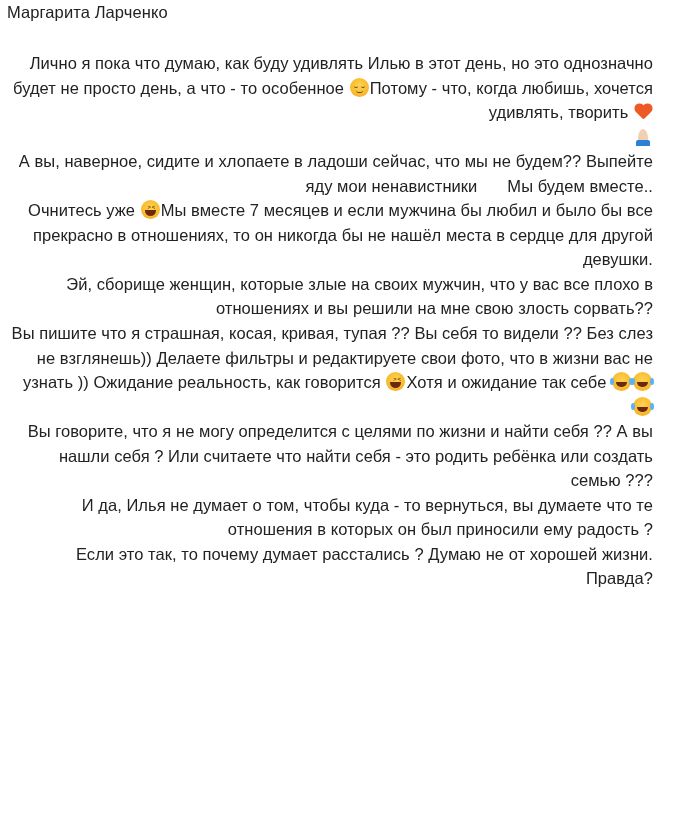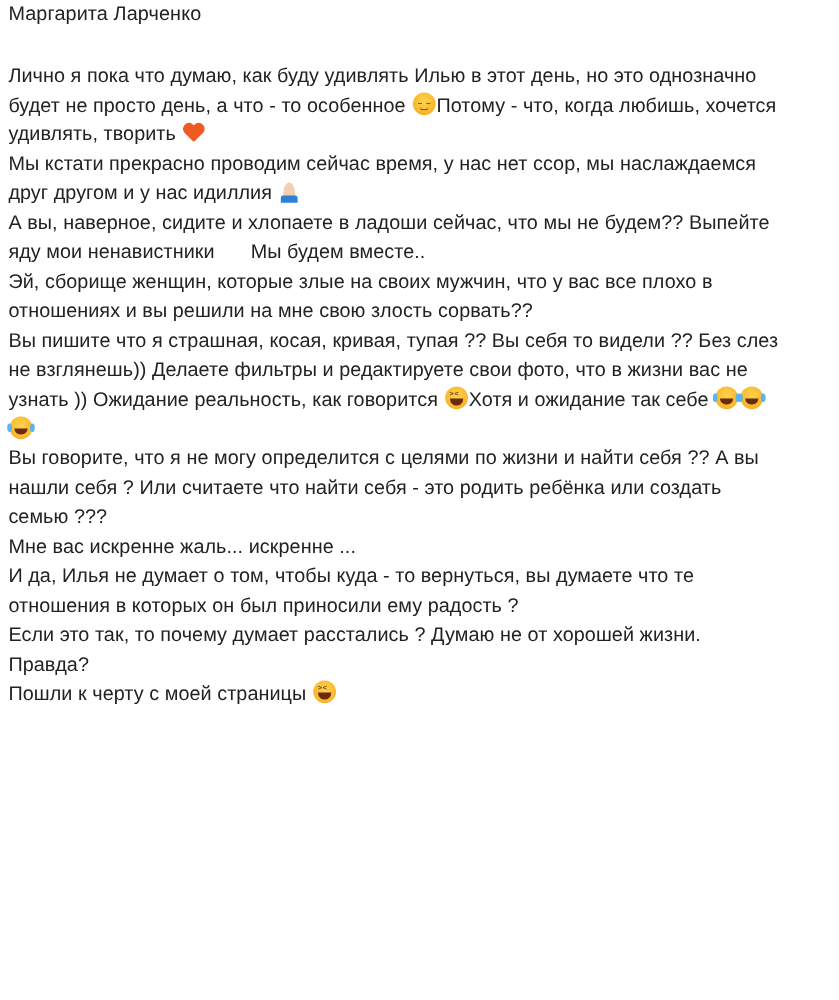--- a/index.html
+++ b/index.html
@@ -7,21 +7,21 @@
     width: 699px; height: 833px; overflow: hidden;
     font-family: "Liberation Sans", "DejaVu Sans", sans-serif;
     color: #222222;
   }
   .post { padding: 0 8px 0 7px; box-sizing: border-box; width: 661px; }
   .author {
     font-size: 16.5px; line-height: 22px; margin-top: 1px; height: 22px;
     letter-spacing: 0.1px;
   }
   .body { margin-top: 28px; font-size: 16.5px; line-height: 24.55px; letter-spacing: 0.05px; }
-  .para { margin: 0; }
+  .para { margin: 0; text-align: right; }
   .emoji {
     display: inline-block; width: 19px; height: 19px; vertical-align: -3px;
     border-radius: 50%; position: relative; margin: 0 1px;
   }
   .face { background: radial-gradient(circle at 50% 40%, #ffd34f 0%, #f7b52a 70%, #e69a18 100%); }
   .face::before, .face::after { content: ""; position: absolute; }
   
   .relieved::before { left: 4px; top: 7px; width: 4px; height: 2px; border-bottom: 1.5px solid #6b4410; border-radius: 0 0 3px 3px; }
   .relieved::after { right: 4px; top: 7px; width: 4px; height: 2px; border-bottom: 1.5px solid #6b4410; border-radius: 0 0 3px 3px; box-shadow: -6px 5px 0 -0px transparent; }
   .relieved .m { position:absolute; left:6px; top:12px; width:7px; height:2px; border-bottom:1.5px solid #6b4410; border-radius:0 0 4px 4px; }
@@ -46,23 +46,22 @@
   .pray::after { content:""; position:absolute; left:2px; top:13px; width:14px; height:6px; background:#2e7fd6; border-radius:2px 2px 0 0; }
   .gap { display: inline-block; width: 30px; }
 </style>
 </head>
 <body>
 
 <div class="post">
   <div class="author">Маргарита Ларченко</div>
   <div class="body" id="post-body">
       <p class="para"><span>Лично я пока что думаю, как буду удивлять Илью в этот день, но это однозначно будет не просто день, а что - то особенное </span><span class="emoji face relieved"><span class="m"></span></span><span>Потому - что, когда любишь, хочется удивлять, творить </span><span class="emoji heart"></span></p>
-      <p class="para"><span>Мы кстати прекрасно проводим сейчас время, у нас нет ссор, мы наслаждаемся друг другом и у нас идиллия </span><span class="emoji pray"></span></p>
+      <p class="para"><span class="emoji pray"></span></p>
       <p class="para"><span>А вы, наверное, сидите и хлопаете в ладоши сейчас, что мы не будем?? Выпейте яду мои ненавистники</span><span class="gap"></span><span>Мы будем вместе..</span></p>
+      <p class="para"><span>Очнитесь уже </span><span class="emoji face laugh"></span><span>Мы вместе 7 месяцев и если мужчина бы любил и было бы все прекрасно в отношениях, то он никогда бы не нашёл места в сердце для другой девушки.</span></p>
       <p class="para"><span>Эй, сборище женщин, которые злые на своих мужчин, что у вас все плохо в отношениях и вы решили на мне свою злость сорвать??</span></p>
       <p class="para"><span>Вы пишите что я страшная, косая, кривая, тупая ?? Вы себя то видели ?? Без слез не взглянешь)) Делаете фильтры и редактируете свои фото, что в жизни вас не узнать )) Ожидание реальность, как говорится </span><span class="emoji face laugh"></span><span>Хотя и ожидание так себе </span><span class="emoji face joy"></span><span class="emoji face joy"></span><span class="emoji face joy"></span></p>
       <p class="para"><span>Вы говорите, что я не могу определится с целями по жизни и найти себя ?? А вы нашли себя ? Или считаете что найти себя - это родить ребёнка или создать семью ???</span></p>
-      <p class="para"><span>Мне вас искренне жаль... искренне ...</span></p>
       <p class="para"><span>И да, Илья не думает о том, чтобы куда - то вернуться, вы думаете что те отношения в которых он был приносили ему радость ?</span></p>
       <p class="para"><span>Если это так, то почему думает расстались ? Думаю не от хорошей жизни. Правда?</span></p>
-      <p class="para"><span>Пошли к черту с моей страницы </span><span class="emoji face laugh"></span></p>
     </div>
 </div>
 
 </body></html>

